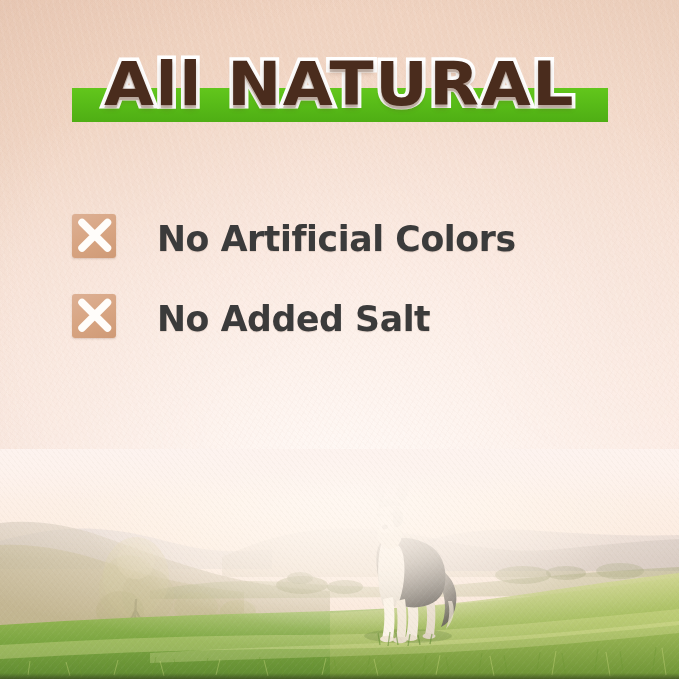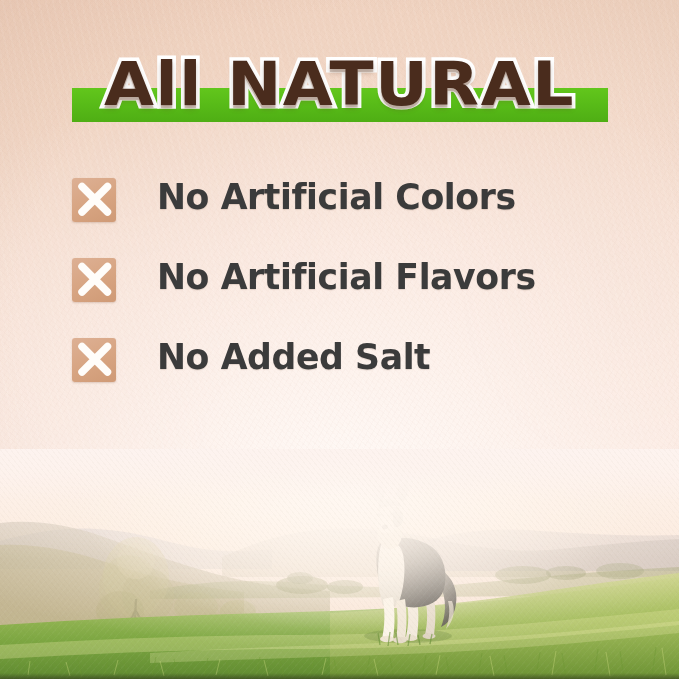--- a/index.html
+++ b/index.html
@@ -99,21 +99,21 @@
   .claims {
     position: absolute;
     left: 72px;
     top: 178px;
     width: 560px;
   }
   .claim-row {
     position: relative;
     height: 80px;
     display: flex;
-    align-items: flex-start;
+    align-items: flex-end;
   }
   .x-icon {
     position: relative;
     width: 44px;
     height: 44px;
     flex: 0 0 44px;
     background: linear-gradient(155deg, #ddb094 0%, #d7a481 55%, #cf9a76 100%);
     border-radius: 3px;
     box-shadow: 0 1px 2px rgba(140,95,70,0.25);
   }
@@ -198,28 +198,20 @@
 
     <div class="claim-row">
       <div class="x-icon">
         <svg viewBox="0 0 44 44" xmlns="http://www.w3.org/2000/svg">
           <path d="M10 8.5 L35.5 34 M35.5 8.5 L10 34" stroke="#fffdfa" stroke-width="7.5" stroke-linecap="round" fill="none"></path>
         </svg>
       </div>
       <div class="claim-label">No Artificial Colors</div>
     </div>
 
-    <div class="claim-row">
-      <div class="x-icon">
-        <svg viewBox="0 0 44 44" xmlns="http://www.w3.org/2000/svg">
-          <path d="M10 8.5 L35.5 34 M35.5 8.5 L10 34" stroke="#fffdfa" stroke-width="7.5" stroke-linecap="round" fill="none"></path>
-        </svg>
-      </div>
-      <div class="claim-label">No Artificial Flavors</div>
-    </div>
 
 
     <div class="claim-row">
       <div class="x-icon">
         <svg viewBox="0 0 44 44" xmlns="http://www.w3.org/2000/svg">
           <path d="M10 8.5 L35.5 34 M35.5 8.5 L10 34" stroke="#fffdfa" stroke-width="7.5" stroke-linecap="round" fill="none"></path>
         </svg>
       </div>
       <div class="claim-label">No Added Salt</div>
     </div>

